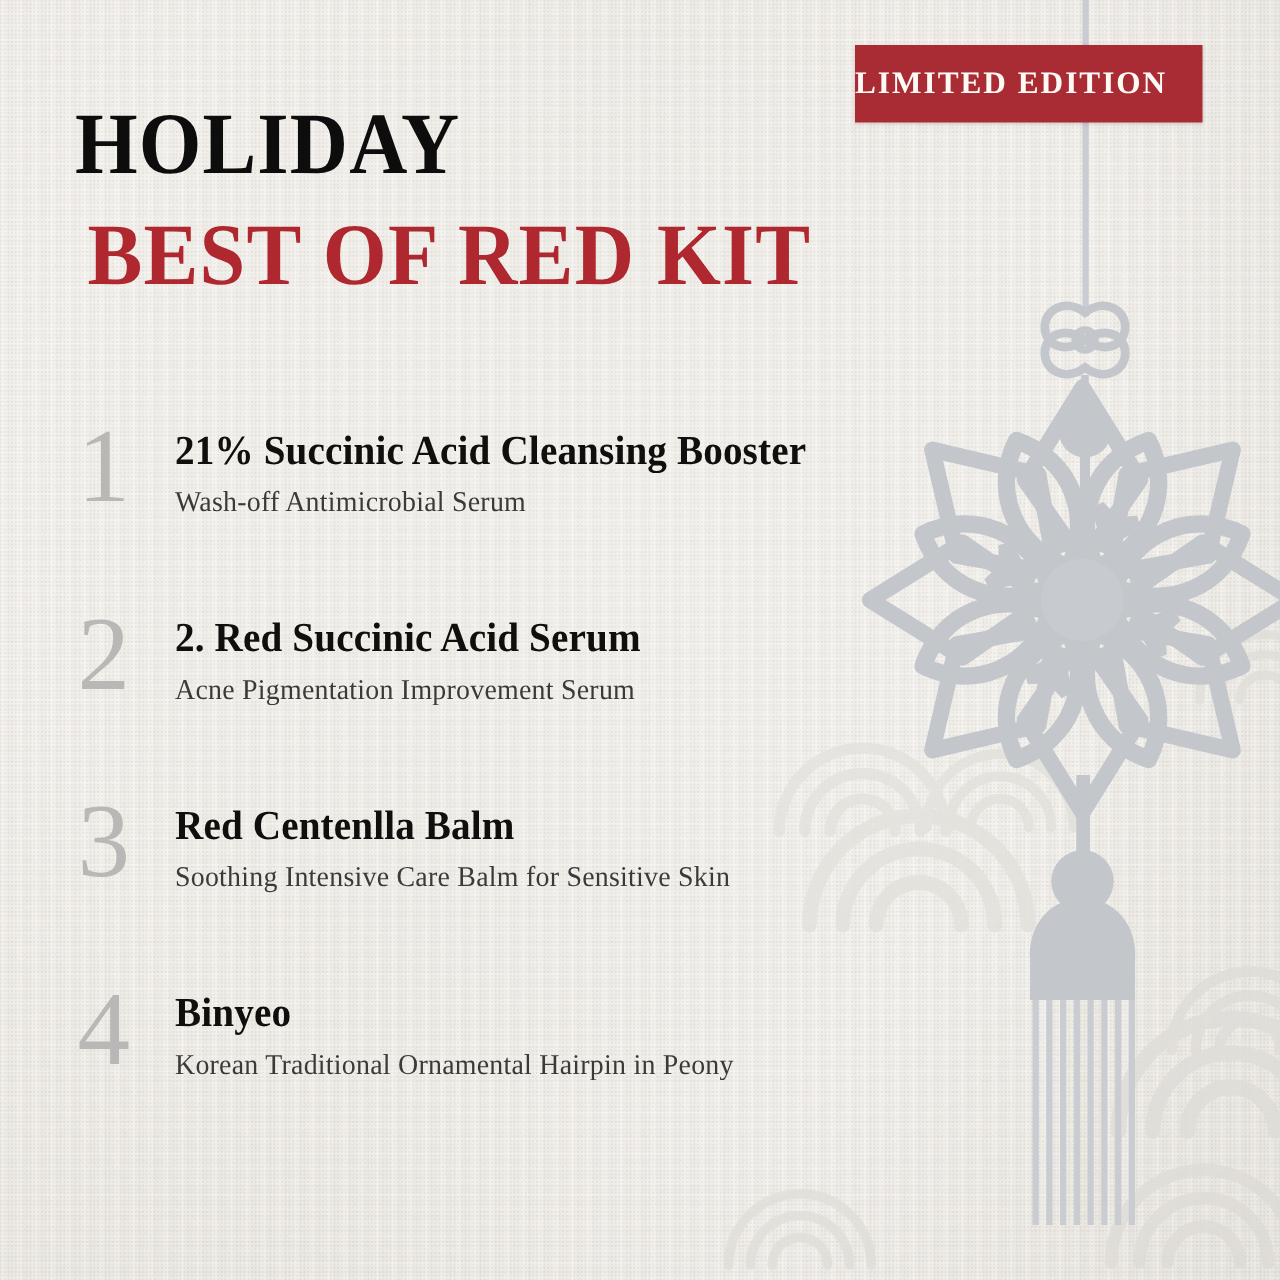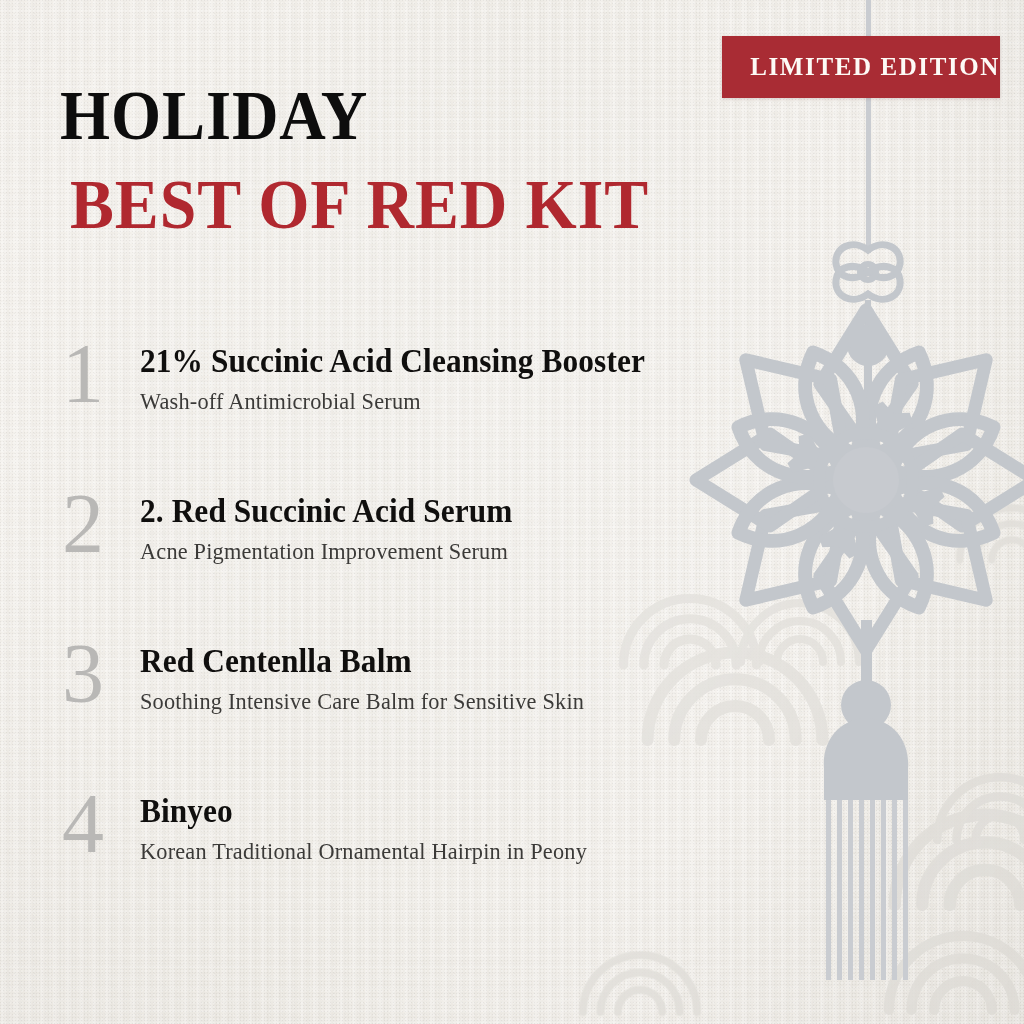--- a/index.html
+++ b/index.html
@@ -78,27 +78,27 @@
     position: absolute;
     inset: 0;
     z-index: 3;
     pointer-events: none;
   }
 
   
   .badge {
     position: absolute;
     top: 36px;
-    left: 722px;
+    left: 684px;
     width: 278px;
     height: 62px;
     z-index: 9;
     display: flex;
     align-items: center;
-    justify-content: flex-end;
+    justify-content: flex-start;
     box-sizing: border-box;
   }
   .badge-bg {
     position: absolute;
     inset: 0;
     background: #a92c34;
     box-shadow: 0 1px 3px rgba(80,30,30,.18);
   }
   .badge-label {
     position: relative;

